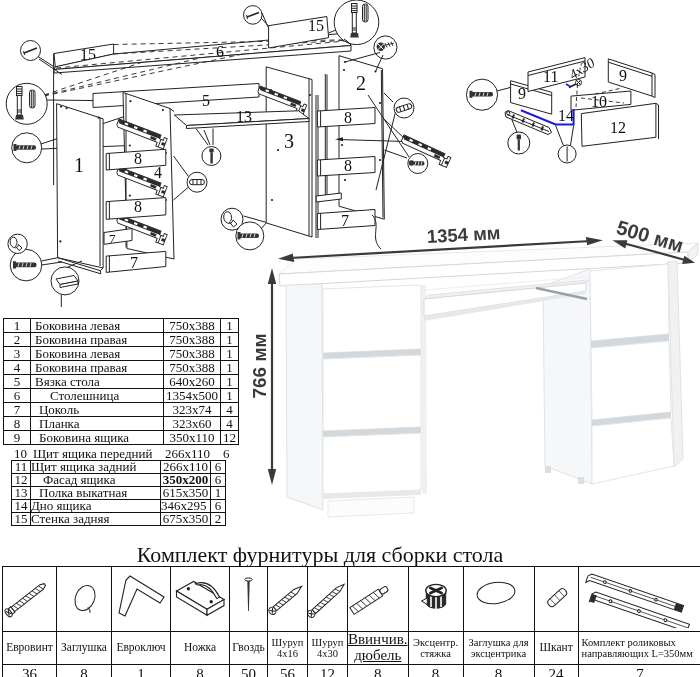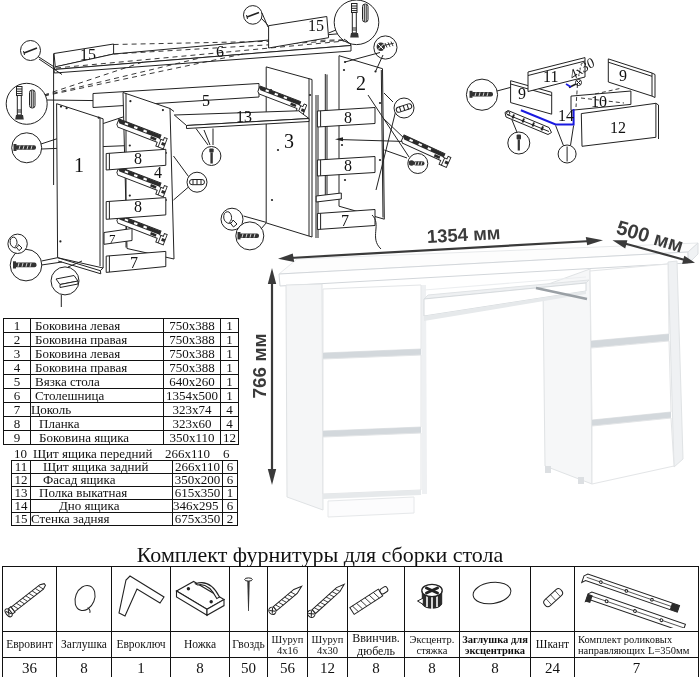--- a/index.html
+++ b/index.html
@@ -491,27 +491,27 @@
         <td style="text-align:center;">1</td>
       </tr>
   <tr>
         <td style="text-align:center;">5</td>
         <td style="padding-left:4px;">Вязка стола</td>
         <td style="text-align:center;">640x260</td>
         <td style="text-align:center;">1</td>
       </tr>
   <tr>
         <td style="text-align:center;">6</td>
-        <td style="padding-left:4px;">Столешница</td>
+        <td style="padding-left:19px;">Столешница</td>
         <td style="text-align:center;">1354x500</td>
         <td style="text-align:center;">1</td>
       </tr>
   <tr>
         <td style="text-align:center;">7</td>
-        <td style="padding-left:0;">Цоколь</td>
+        <td style="padding-left:8px;">Цоколь</td>
         <td style="text-align:center;">323x74</td>
         <td style="text-align:center;">4</td>
       </tr>
   <tr>
         <td style="text-align:center;">8</td>
         <td style="padding-left:8px;">Планка</td>
         <td style="text-align:center;margin-top:17px;">323x60</td>
         <td style="text-align:center;">4</td>
       </tr>
   <tr>
@@ -527,39 +527,39 @@
   <span class="abs" style="left:11px;">10</span>
   <span class="abs" style="left:30px;">Щит ящика передний</span>
   <span class="abs" style="left:162px;">266x110</span>
   <span class="abs" style="left:220px;">6</span>
 </div>
 
 <table class="tbl tbl2" style="left:11px;top:460px;font-size:13px;">
   <tbody>
       <tr>
         <td style="width:18px;text-align:center;">11</td>
-        <td style="width:129px;padding-left:12px;">Щит ящика задний</td>
+        <td style="width:129px;padding-left:0;">Щит ящика задний</td>
         <td style="width:49px;text-align:center;">266x110</td>
         <td style="width:14px;text-align:center;">6</td>
       </tr>
   <tr>
         <td style="text-align:center;">12</td>
         <td style="padding-left:12px;">Фасад ящика</td>
-        <td style="text-align:center;">350x200</td>
+        <td style="text-align:center;font-weight:bold;">350x200</td>
         <td style="text-align:center;">6</td>
       </tr>
   <tr>
         <td style="text-align:center;">13</td>
         <td style="padding-left:8px;margin-left:7px;">Полка выкатная</td>
         <td style="text-align:center;">615x350</td>
         <td style="text-align:center;">1</td>
       </tr>
   <tr>
         <td style="text-align:center;">14</td>
-        <td style="padding-left:28px;">Дно ящика</td>
+        <td style="padding-left:0;">Дно ящика</td>
         <td style="text-align:left;">346x295</td>
         <td style="text-align:center;">6</td>
       </tr>
   <tr>
         <td style="text-align:center;">15</td>
         <td style="">Стенка задняя</td>
         <td style="text-align:center;">675x350</td>
         <td style="text-align:center;">2</td>
       </tr>
 </tbody>
@@ -732,23 +732,23 @@
           </svg></td>
 </tr>
 <tr style="height:23px;font-size:11.5px;text-align:center;">
 <td>Евровинт</td>
         <td>Заглушка</td>
         <td>Евроключ</td>
         <td>Ножка</td>
         <td>Гвоздь</td>
 <td style="font-size:10.5px;line-height:1.05;">Шуруп<br>4х16</td>
 <td style="font-size:10.5px;line-height:1.05;">Шуруп<br>4х30</td>
-<td style="font-size:12px;line-height:1.05;">Ввинчив.<br>дюбель</td>
+<td style="font-size:15px;line-height:1.05;text-decoration:underline;">Ввинчив.<br>дюбель</td>
 <td style="font-size:10.5px;line-height:1.05;">Эксцентр.<br>стяжка</td>
-<td style="font-size:10.5px;line-height:1.05;font-weight:bold;">Заглушка для<br>эксцентрика</td>
+<td style="font-size:10.5px;line-height:1.05;">Заглушка для<br>эксцентрика</td>
 <td>Шкант</td>
 <td style="font-size:10.5px;line-height:1.05;text-align:left;padding-left:3px;">Комплект роликовых<br>направляющих L=350мм</td>
 </tr>
 <tr style="height:21px;font-size:15px;text-align:center;">
 <td>36</td>
         <td>8</td>
         <td>1</td>
         <td>8</td>
         <td>50</td>
         <td>56</td>

